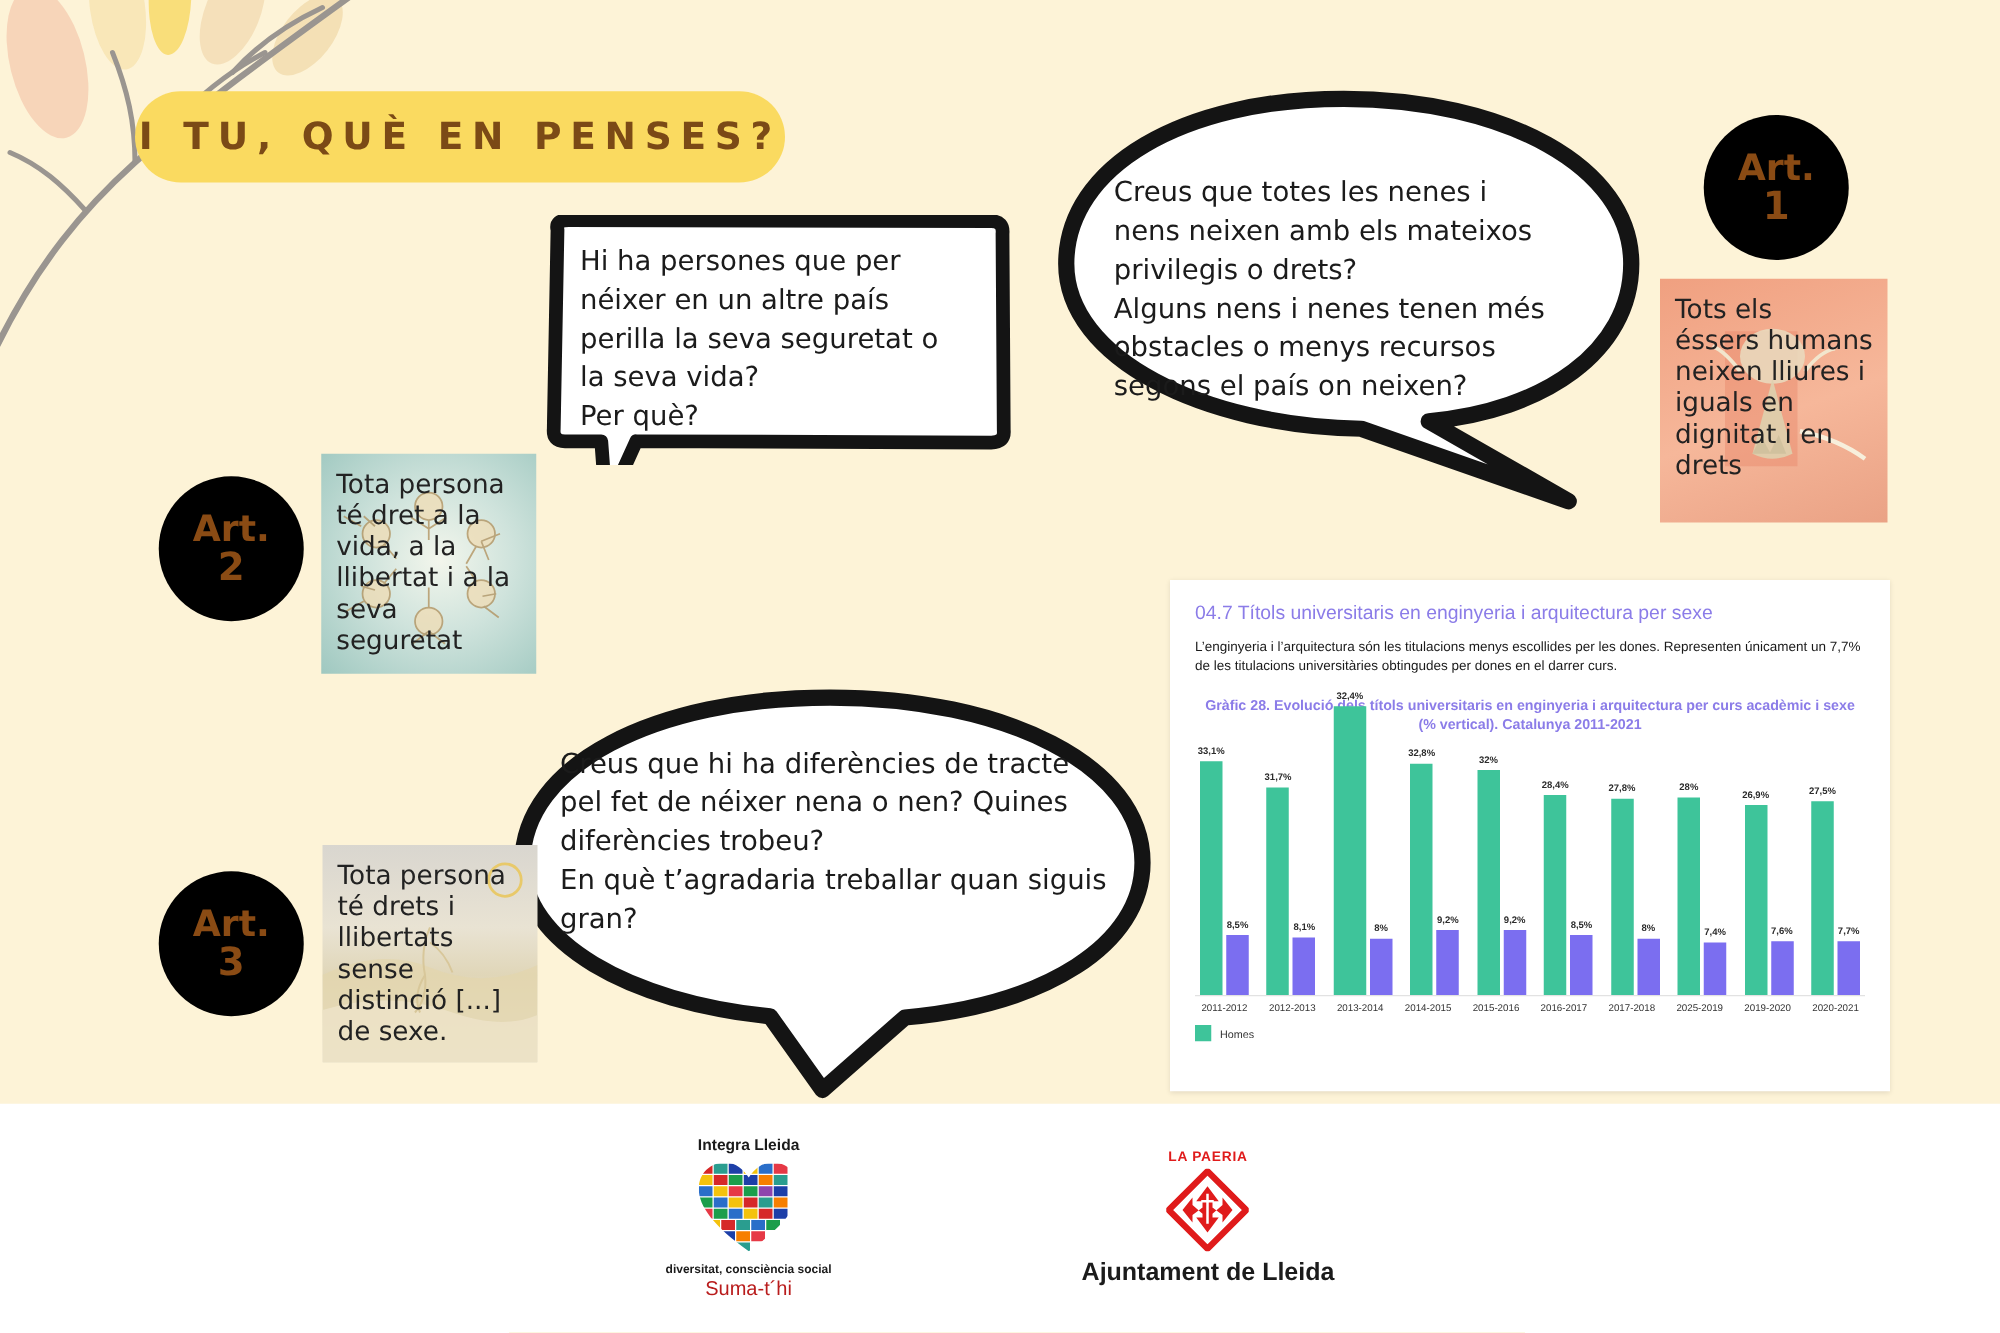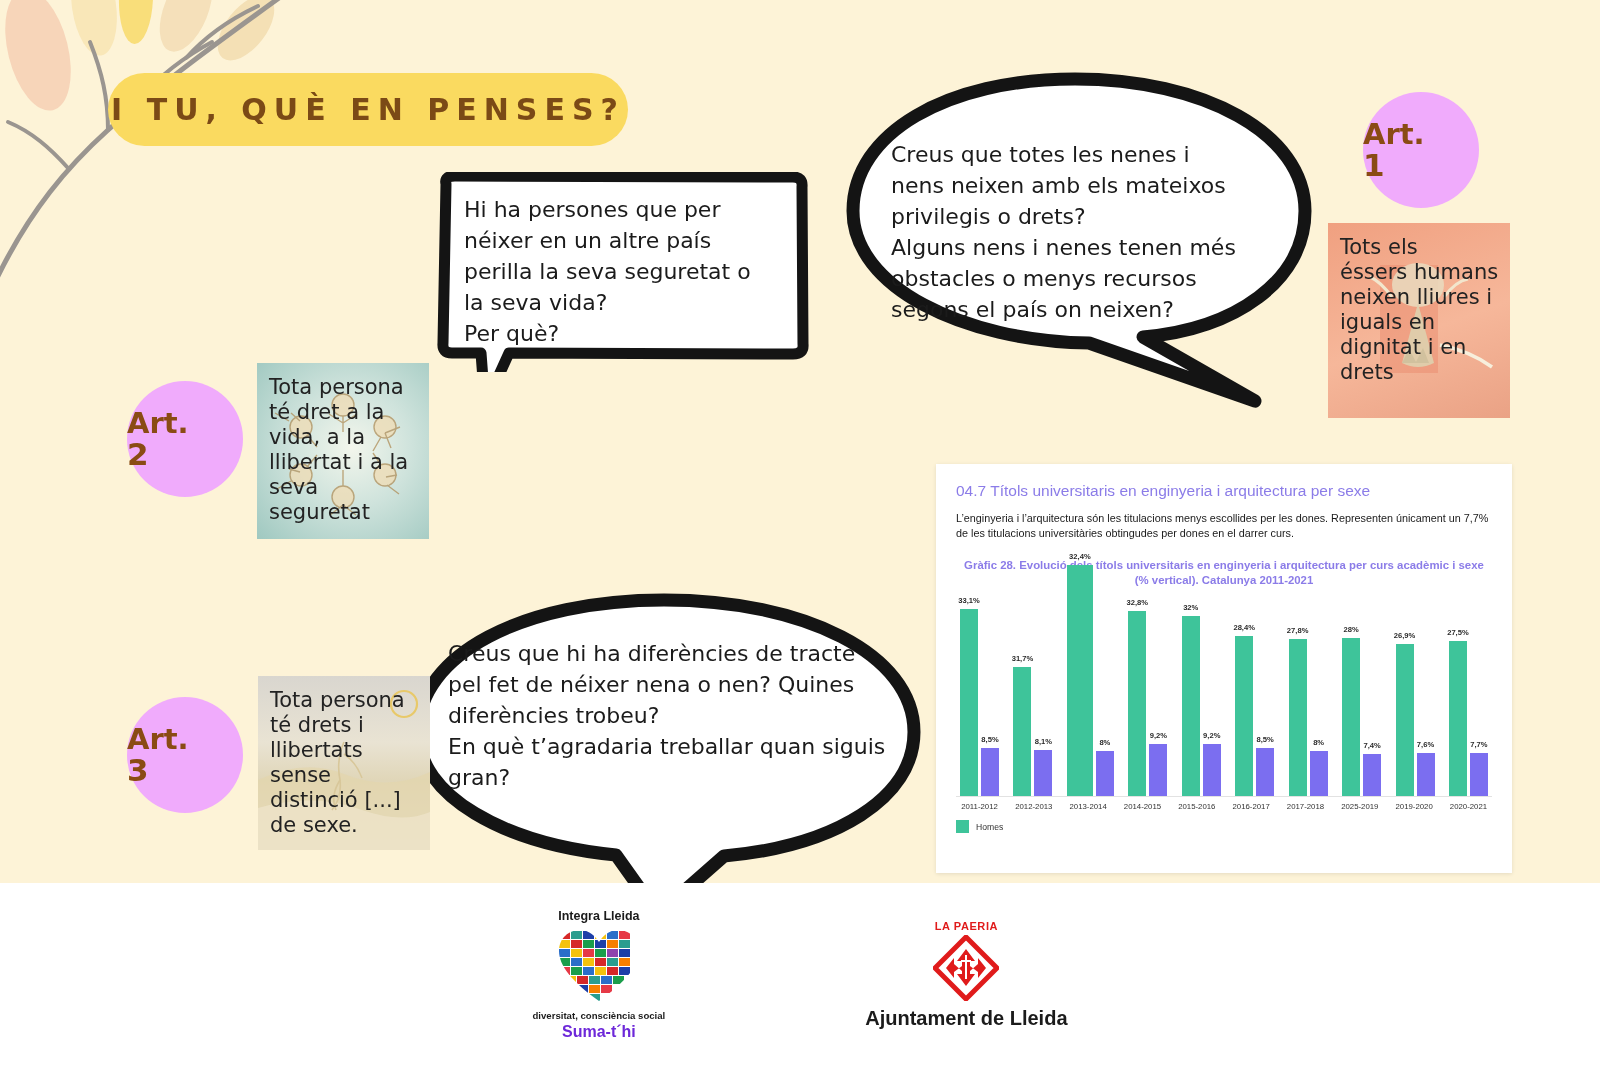--- a/index.html
+++ b/index.html
@@ -42,31 +42,31 @@
     white-space: pre-line;
     font-family: "DejaVu Sans", sans-serif;
   }
 
   .bubble-rect-wrap { position: absolute; left: 437px; top: 172px; width: 372px; height: 200px; }
   .bubble-rect-wrap .bubble-text { left: 27px; top: 22px; width: 330px; }
 
   .bubble-oval1-wrap { position: absolute; left: 843px; top: 71px; width: 470px; height: 345px; }
   .bubble-oval1-wrap .bubble-text { left: 48px; top: 68px; width: 370px; }
 
-  .bubble-oval2-wrap { position: absolute; left: 408px; top: 592px; width: 515px; height: 330px; }
+  .bubble-oval2-wrap { position: absolute; left: 408px; top: 550px; width: 515px; height: 330px; }
   .bubble-oval2-wrap .bubble-text { left: 40px; top: 46px; width: 450px; }
 
   
   .art-badge {
     position: absolute;
     width: 116px; height: 116px;
     border-radius: 50%;
-    background: #f0abfc;
+    background: #000000;
     display: flex; flex-direction: column;
-    align-items: flex-start; justify-content: center;
+    align-items: center; justify-content: center;
     line-height: 1.05;
   }
   .art-badge span {
     font-family: "DejaVu Sans", sans-serif;
     font-size: 29px; font-weight: 700; color: #8a4b14;
   }
   .art-badge .num { font-size: 31px; }
   #art1 { left: 1363px; top: 92px; }
   #art2 { left: 127px; top: 381px; }
   #art3 { left: 127px; top: 697px; }
@@ -196,21 +196,21 @@
   .logo-block { display: flex; flex-direction: column; align-items: center; }
   .logo-block .l-top {
     font-size: 12.5px; font-weight: 700; color: #1b1b1b;
     font-family: "Liberation Sans", sans-serif; margin-bottom: 4px;
   }
   .logo-block .l-sub {
     font-size: 9.6px; color: #1b1b1b; font-weight: 700;
     font-family: "Liberation Sans", sans-serif; margin-top: 5px;
   }
   .logo-block .l-slogan {
-    font-size: 16px; font-weight: 700; color: #6d28d9;
+    font-size: 16px; font-weight: 400; color: #b91c1c;
     font-family: "Liberation Sans", sans-serif; margin-top: 2px; text-align: right;
   }
   .logo-block .l-paeria {
     font-size: 11px; font-weight: 700; color: #e01b1b;
     letter-spacing: .6px;
     font-family: "Liberation Sans", sans-serif; margin-bottom: 3px;
   }
   .logo-block .l-ajt {
     font-size: 20px; font-weight: 700; color: #1b1b1b;
     font-family: "Liberation Sans", sans-serif; margin-top: 6px;
@@ -364,21 +364,21 @@
   <div class="plot" id="plot">
       <div class="group">
         <div class="bar homes" style="height: 186.647px; background: rgb(62, 196, 154);">
           <span class="val">33,1%</span>
         </div>
         <div class="bar dones" style="height: 47.9306px; background: rgb(123, 110, 240);">
           <span class="val">8,5%</span>
         </div>
       </div>
       <div class="group">
-        <div class="bar homes" style="height: 129px; background: rgb(62, 196, 154);">
+        <div class="bar homes" style="height: 166px; background: rgb(62, 196, 154);">
           <span class="val">31,7%</span>
         </div>
         <div class="bar dones" style="height: 45.675px; background: rgb(123, 110, 240);">
           <span class="val">8,1%</span>
         </div>
       </div>
       <div class="group">
         <div class="bar homes" style="height: 231px; background: rgb(62, 196, 154); padding-left: 26px;">
           <span class="val">32,4%</span>
         </div>

